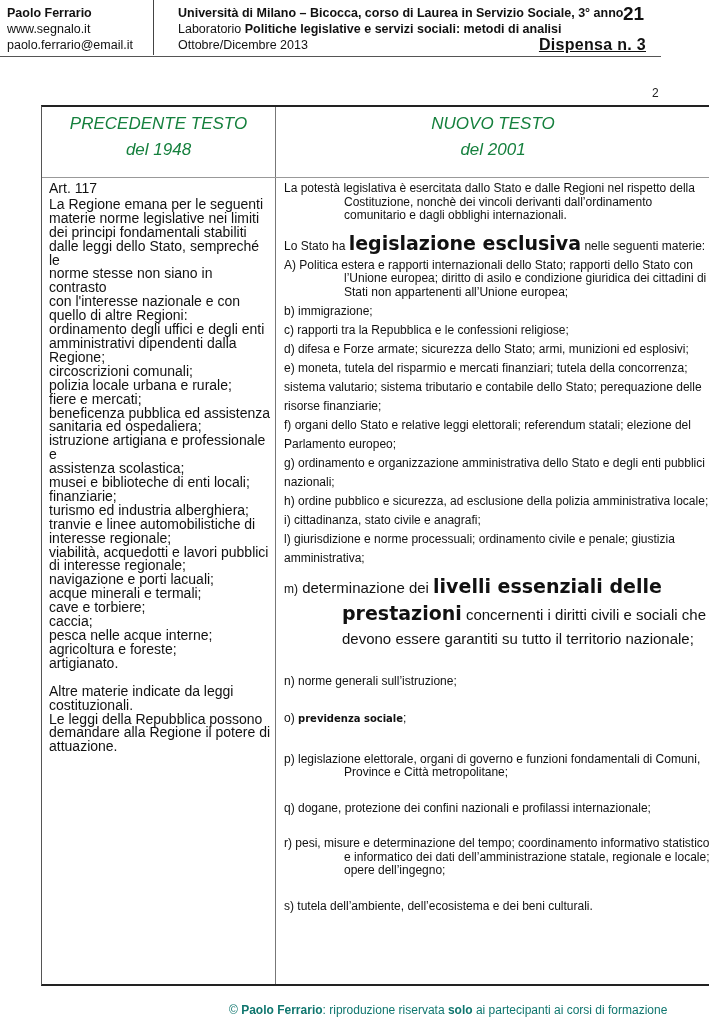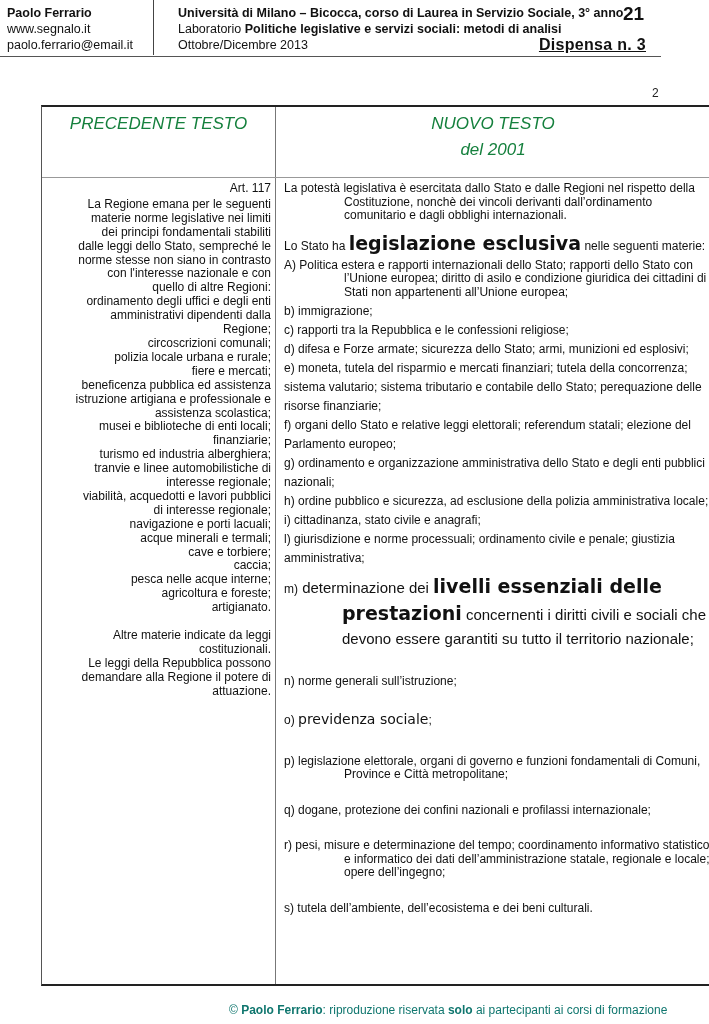--- a/index.html
+++ b/index.html
@@ -43,38 +43,38 @@
     position: absolute; left: 0; top: 70px; width: 100%; height: 1px; background: #999;
   }
   .th {
     position: absolute; top: 4px; text-align: center;
     font-style: italic; font-size: 17px; line-height: 26px; color: #15803d;
   }
   .th.left { left: 0; width: 233px; }
   .th.right { left: 234px; width: 434px; }
   .old-col {
     position: absolute; left: 7px; top: 75px; width: 222px;
-    font-size: 12px; line-height: 13.9px; color: #111; text-align: right;
+    font-size: 14px; line-height: 13.9px; color: #111;
   }
   .old-col .gap { height: 14px; }
   .new-col {
     position: absolute; left: 242px; top: 75px; width: 430px;
     font-size: 12px; color: #111;
   }
   .para { margin: 0; }
   .hang { padding-left: 60px; text-indent: -60px; line-height: 13.5px; }
   .tight { line-height: 13.5px; }
   .loose { line-height: 19px; }
   .big-b {
     font-family: "DejaVu Sans", sans-serif; font-weight: bold; font-size: 19px;
   }
   .m-item { font-size: 16px; line-height: 24px; padding-left: 58px; text-indent: -58px; }
   .m-item .lbl { font-size: 12px; }
   .m-item .rest { font-size: 15px; }
-  .o-item .big-o { font-family: "DejaVu Sans", sans-serif; font-weight: normal; font-size: 14px; margin-top: 48px; }
+  .o-item .big-o { font-family: "DejaVu Sans", sans-serif; font-weight: bold; font-size: 10px; margin-top: 48px; }
   .footer {
     position: absolute; left: 229px; top: 1003px; font-size: 12px; color: #0f766e; white-space: nowrap;
   }
   .footer b { font-weight: bold; }
 </style>
 </head>
 <body>
 
 <div class="hdr-left">
   <div class="name">Paolo Ferrario</div>
@@ -94,20 +94,21 @@
 <div class="hdr-rule"></div>
 
 <div class="slide-num">2</div>
 
 <div class="tbl">
   <div class="col-div"></div>
   <div class="head-sep"></div>
 
   <div class="th left">
     <div>PRECEDENTE TESTO</div>
+    <div>del 1948</div>
   </div>
   <div class="th right">
     <div>NUOVO TESTO</div>
     <div>del 2001</div>
   </div>
 
   <div class="old-col">
     <div style="margin-bottom:2px;">Art. 117</div>
     <div id="old-lines">
         <div>La Regione emana per le seguenti</div>
@@ -117,20 +118,21 @@
         <div>norme stesse non siano in contrasto</div>
         <div>con l'interesse nazionale e con</div>
         <div>quello di altre Regioni:</div>
         <div>ordinamento degli uffici e degli enti</div>
         <div>amministrativi dipendenti dalla</div>
         <div>Regione;</div>
         <div>circoscrizioni comunali;</div>
         <div>polizia locale urbana e rurale;</div>
         <div>fiere e mercati;</div>
         <div>beneficenza pubblica ed assistenza</div>
+        <div>sanitaria ed ospedaliera;</div>
         <div>istruzione artigiana e professionale e</div>
         <div>assistenza scolastica;</div>
         <div>musei e biblioteche di enti locali;</div>
         <div>finanziarie;</div>
         <div>turismo ed industria alberghiera;</div>
         <div>tranvie e linee automobilistiche di</div>
         <div>interesse regionale;</div>
         <div>viabilità, acquedotti e lavori pubblici</div>
         <div>di interesse regionale;</div>
         <div>navigazione e porti lacuali;</div>

